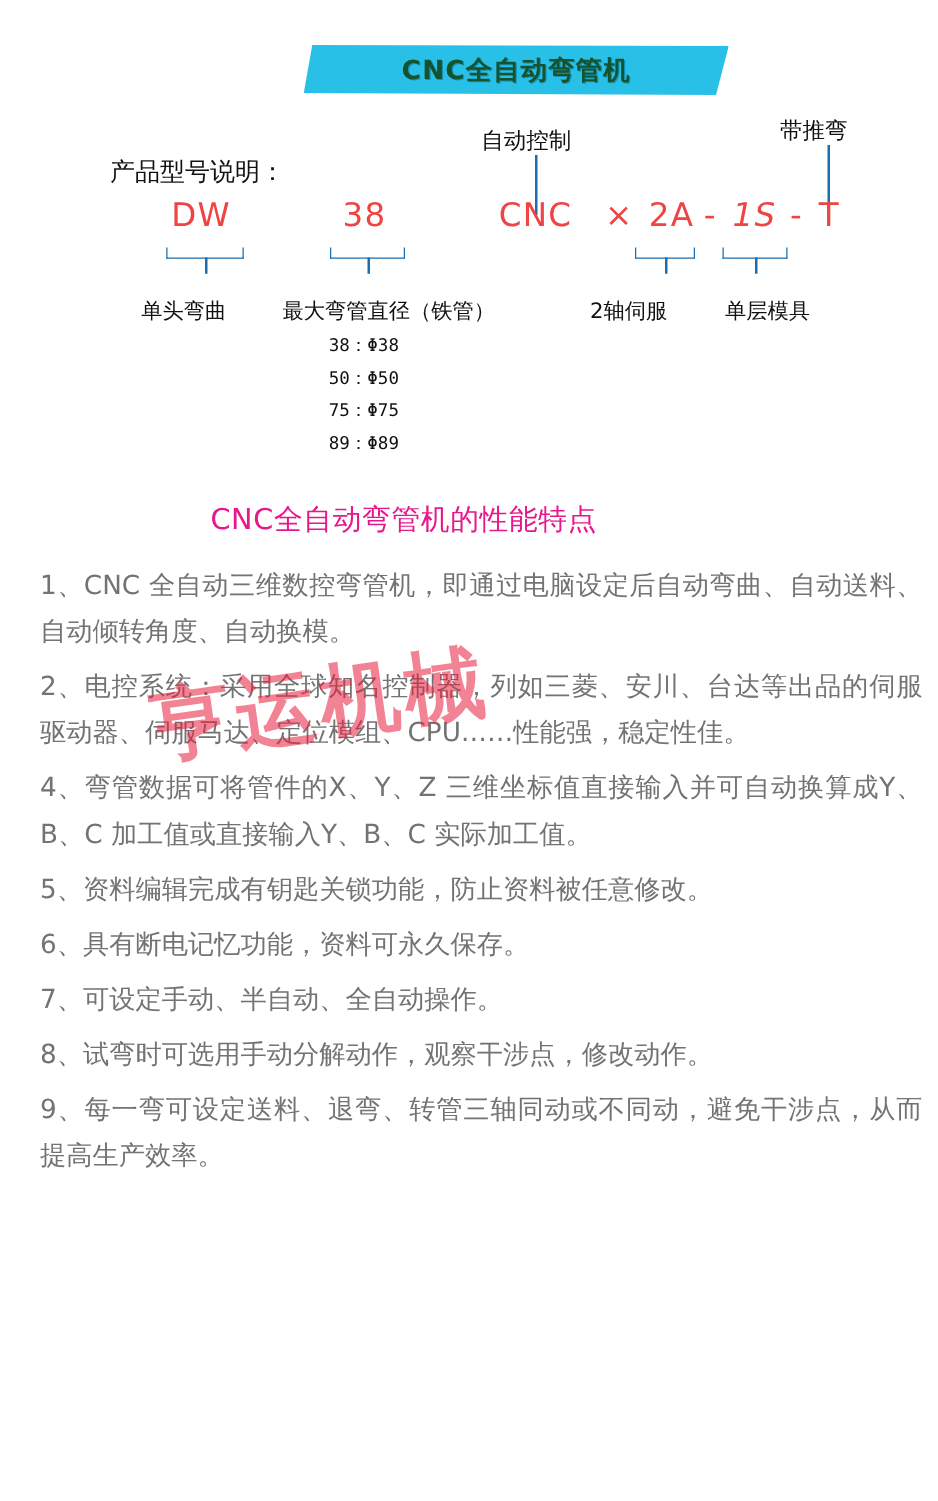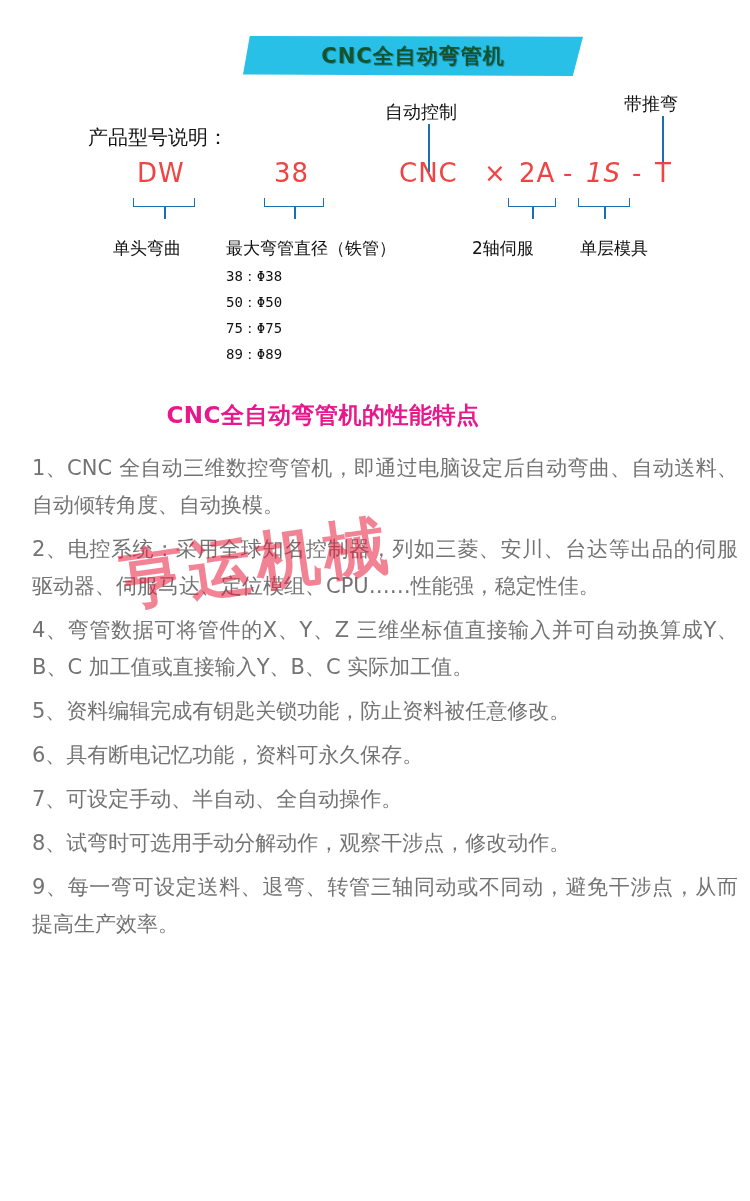--- a/index.html
+++ b/index.html
@@ -65,20 +65,21 @@
     color: #ef4444;
     white-space: nowrap;
     letter-spacing: 1px;
   }
   .d-small {
     position: absolute;
     font-size: 14px;
     color: #111;
     white-space: nowrap;
     font-family: "DejaVu Sans Mono", "Liberation Mono", monospace;
+    margin-left: 37px;
   }
   .brace {
     position: absolute;
     border-left: 1.5px solid #1a6fb0;
     border-right: 1.5px solid #1a6fb0;
     border-bottom: 1.5px solid #1a6fb0;
     height: 9px;
   }
   .brace::after {
     content: "";
@@ -96,21 +97,21 @@
   }
 
   
   .section-title {
     position: absolute;
     top: 400px;
     left: 0;
     width: 646px;
     text-align: center;
     font-size: 23px;
-    font-weight: bold;
+    font-weight: normal;
     color: #e8188c;
     letter-spacing: 0.5px;
   }
 
   
   .body-list {
     position: absolute;
     top: 450px;
     left: 32px;
     width: 706px;

